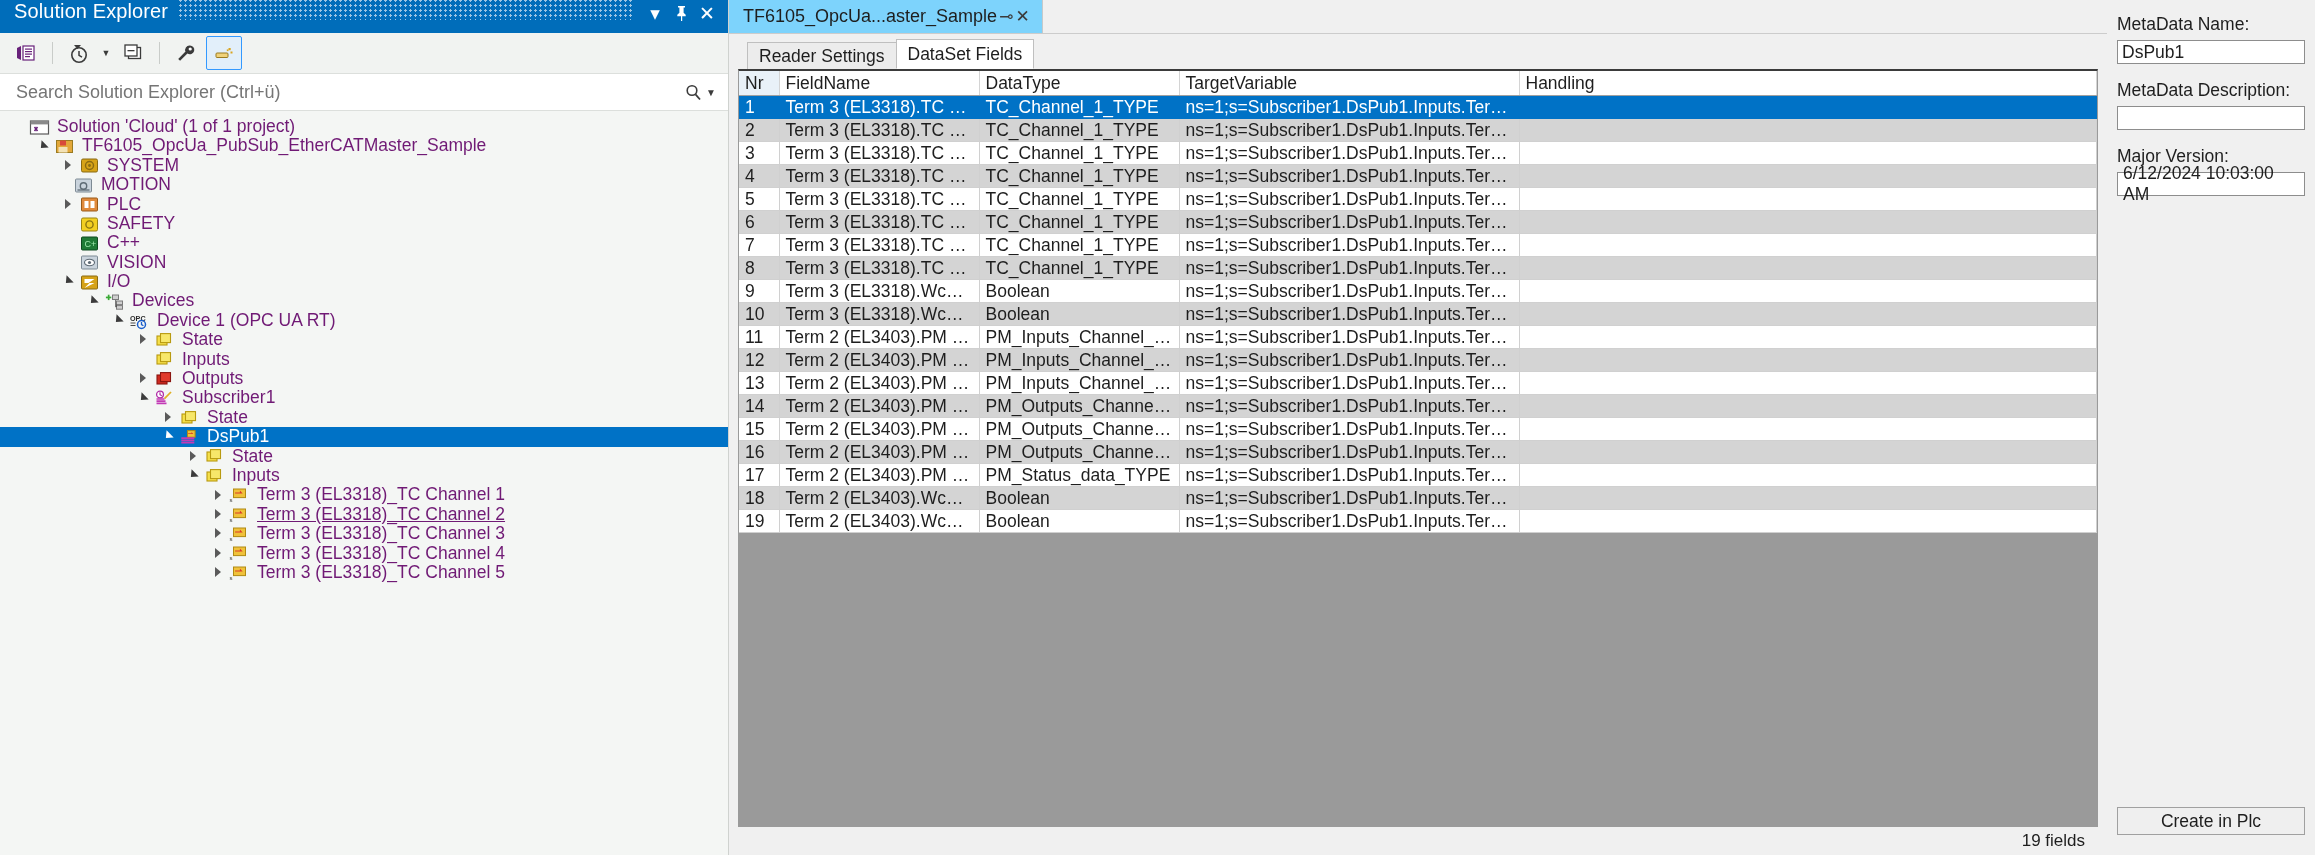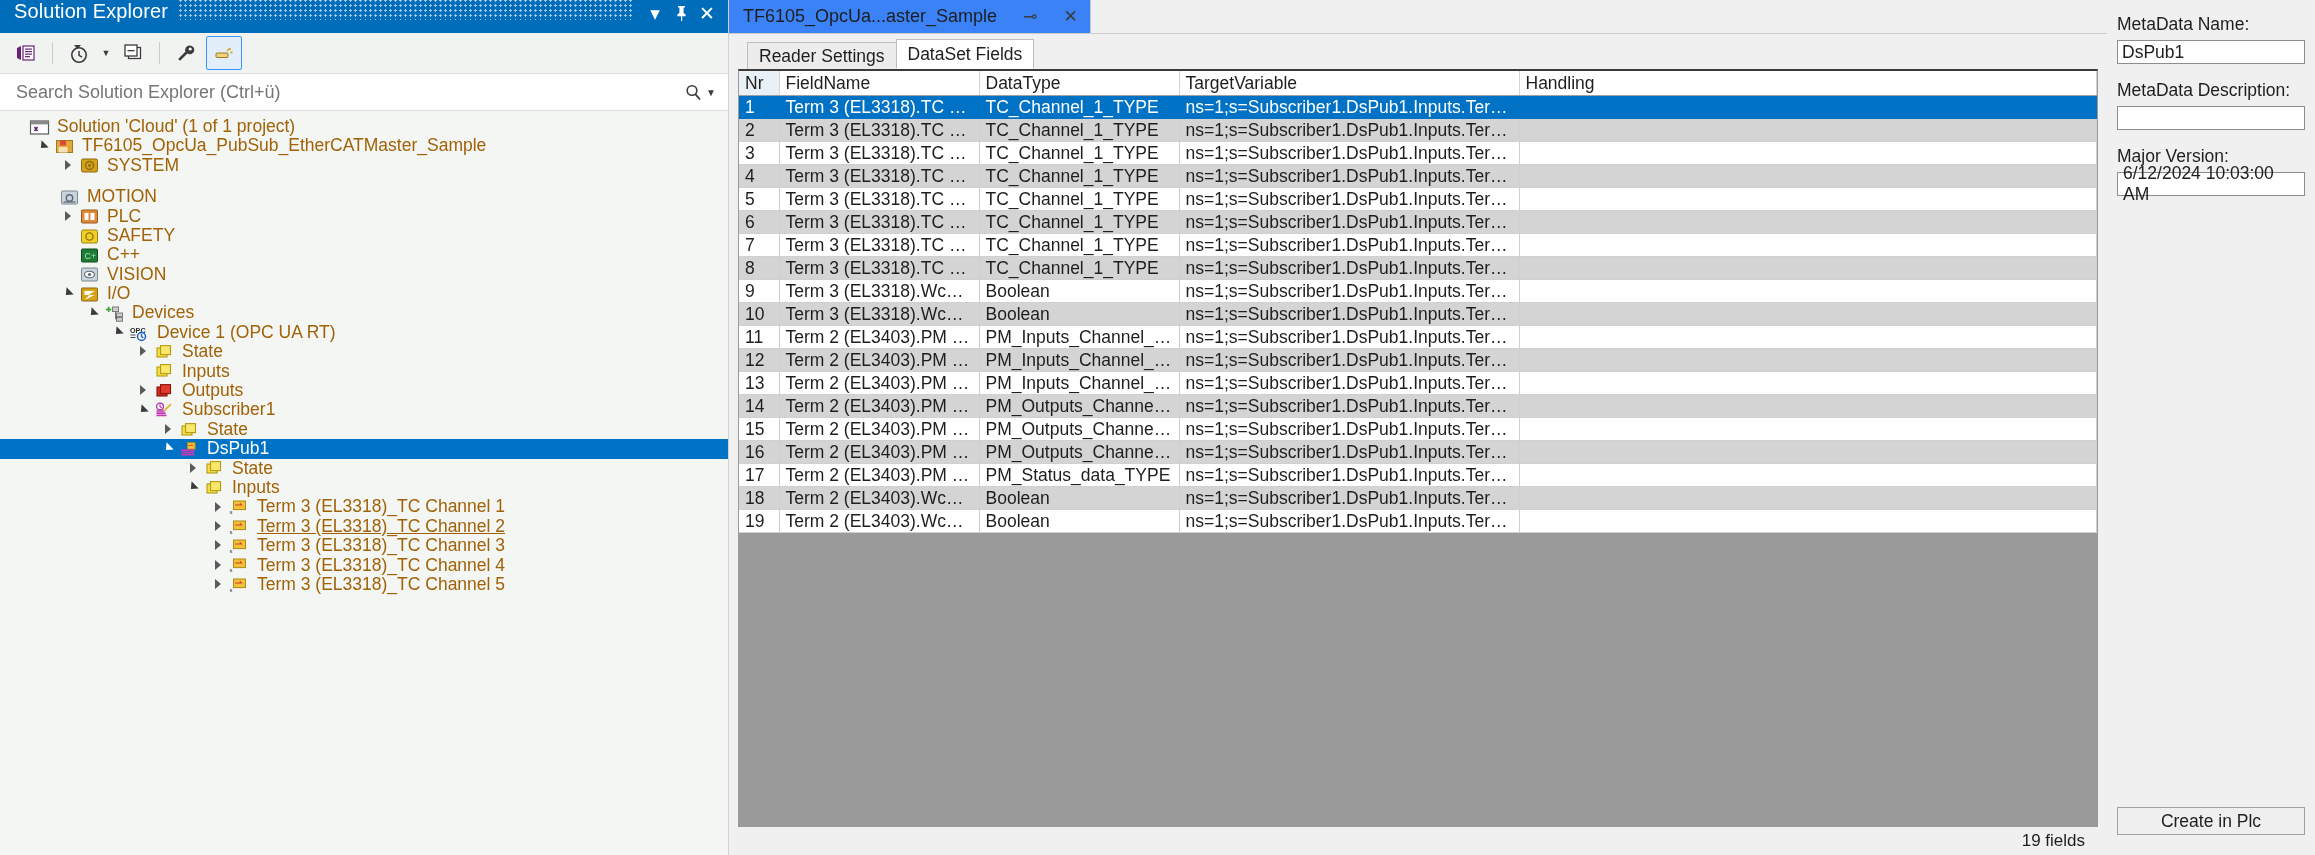--- a/index.html
+++ b/index.html
@@ -24,33 +24,33 @@
   .se-toolbar{height:40px;background:#f1f3f1;border-bottom:1px solid #dcdfdc;display:flex;align-items:center;padding:0 8px;gap:2px;}
   .tb-btn{width:34px;height:32px;display:flex;align-items:center;justify-content:center;border:1px solid transparent;border-radius:2px;}
   .tb-btn.active{border-color:#3399ff;background:#e2effa;}
   .tb-sep{width:1px;height:22px;background:#c9ccc9;margin:0 6px;}
   .tb-caret{width:14px;height:32px;display:flex;align-items:center;justify-content:center;font-size:9px;color:#3b3b3b;}
   .se-search{height:36px;background:#fff;border-bottom:1px solid #dcdfdc;display:flex;align-items:center;padding:0 6px 0 14px;}
   .se-search input{flex:1;border:0;outline:none;font-family:"Liberation Sans",sans-serif;font-size:18px;color:#777;background:transparent;}
   .se-search .mag{display:flex;align-items:center;gap:3px;color:#3b3b3b;padding-right:6px;}
   .se-tree{flex:1;overflow:hidden;padding-top:6px;background:#f4f6f4;}
 
-  .node{height:19.4px;display:flex;align-items:center;white-space:nowrap;font-size:17.5px;color:#a16207;}
+  .node{height:19.4px;display:flex;align-items:center;white-space:nowrap;font-size:17.5px;color:#701a75;}
   .node.sel{background:#0072c6;color:#ffffff;}
   .arrow{width:13px;height:13px;margin-right:4px;flex:0 0 auto;position:relative;}
   .arrow.closed::before{content:"";position:absolute;left:3px;top:1px;border-left:6px solid #5a5a5a;border-top:5px solid transparent;border-bottom:5px solid transparent;}
   .arrow.open::before{content:"";position:absolute;left:1px;top:3px;border-top:6px solid #3b3b3b;border-left:5px solid transparent;border-right:5px solid transparent;transform:rotate(45deg);}
   .node.sel .arrow.open::before{border-top-color:#fff;}
   .ico{width:21px;height:16px;margin-right:7px;flex:0 0 auto;}
   .lbl{line-height:1;}
 
   
   .editor{flex:1;display:flex;flex-direction:column;background:#f7f7f7;min-width:0;}
   .tabstrip{height:33px;background:#f0f0f0;display:flex;align-items:flex-end;border-bottom:1px solid #ccc;}
-  .doctab{height:33px;background:#3b82f6;border-right:1px solid #c6c9ca;display:flex;align-items:center;gap:26px;padding:0 12px 0 14px;font-size:18px;color:#1e1e1e;}
+  .doctab{height:33px;background:#7dd3fc;border-right:1px solid #c6c9ca;display:flex;align-items:center;gap:2px;padding:0 12px 0 14px;font-size:18px;color:#1e1e1e;}
   .doctab .pin,.doctab .x{font-size:17px;color:#3b3b3b;}
   .ed-body{flex:1;display:flex;flex-direction:column;background:#f0f0f0;padding:7px 0 0 9px;min-height:0;}
   .subtabs{height:28px;display:flex;align-items:flex-end;padding-left:9px;}
   .subtab{height:26px;padding:0 11px;display:flex;align-items:center;font-size:17.5px;background:#ececec;border:1px solid #bfbfbf;border-bottom:none;margin-right:-1px;color:#1e1e1e;}
   .subtab.active{background:#ffffff;height:28px;border-bottom:1px solid #fff;z-index:2;}
   .grid-wrap{flex:1;background:#f0f0f0;border:1px solid #9a9a9a;border-top:2px solid #3b3b3b;margin-right:9px;display:flex;flex-direction:column;min-height:0;overflow:hidden;}
   .grid{background:#fff;}
   table.dg{border-collapse:collapse;table-layout:fixed;width:100%;font-size:17.5px;}
   table.dg th{height:24px;background:#ffffff;border-right:1px solid #d4d4d4;border-bottom:1px solid #a0a0a0;text-align:left;font-weight:400;padding:0 6px;color:#1e1e1e;}
   table.dg th.nr{background:#e9f1f8;width:40px;text-align:left;}
@@ -174,21 +174,21 @@
         </div>
         <div class="node" style="padding-left: 62px;">
           <span class="arrow closed"></span>
           <span class="ico"><svg width="21" height="17" viewBox="0 0 20 17">
               <rect x="2" y="2" width="16" height="13" rx="1.5" fill="#d6a318" stroke="#8a6a12" stroke-width="1"></rect>
               <circle cx="10" cy="8.5" r="4" fill="none" stroke="#8a6a12" stroke-width="1.4"></circle>
               <circle cx="10" cy="8.5" r="1.4" fill="#8a6a12"></circle>
             </svg></span>
           <span class="lbl">SYSTEM</span>
         </div>
-        <div class="node" style="padding-left: 42px; margin-top: 12px;">
+        <div class="node" style="padding-left: 56px;">
           <span class="arrow "></span>
           <span class="ico"><svg width="21" height="17" viewBox="0 0 20 17">
               <rect x="2" y="2" width="16" height="13" rx="1" fill="#c9d3dc" stroke="#7d8a94" stroke-width="1"></rect>
               <circle cx="10" cy="9" r="3.2" fill="none" stroke="#5d6a74" stroke-width="1.4"></circle>
               <path d="M4 13h12" stroke="#5d6a74" stroke-width="1.3"></path>
             </svg></span>
           <span class="lbl">MOTION</span>
         </div>
         <div class="node" style="padding-left: 62px;">
           <span class="arrow closed"></span>

